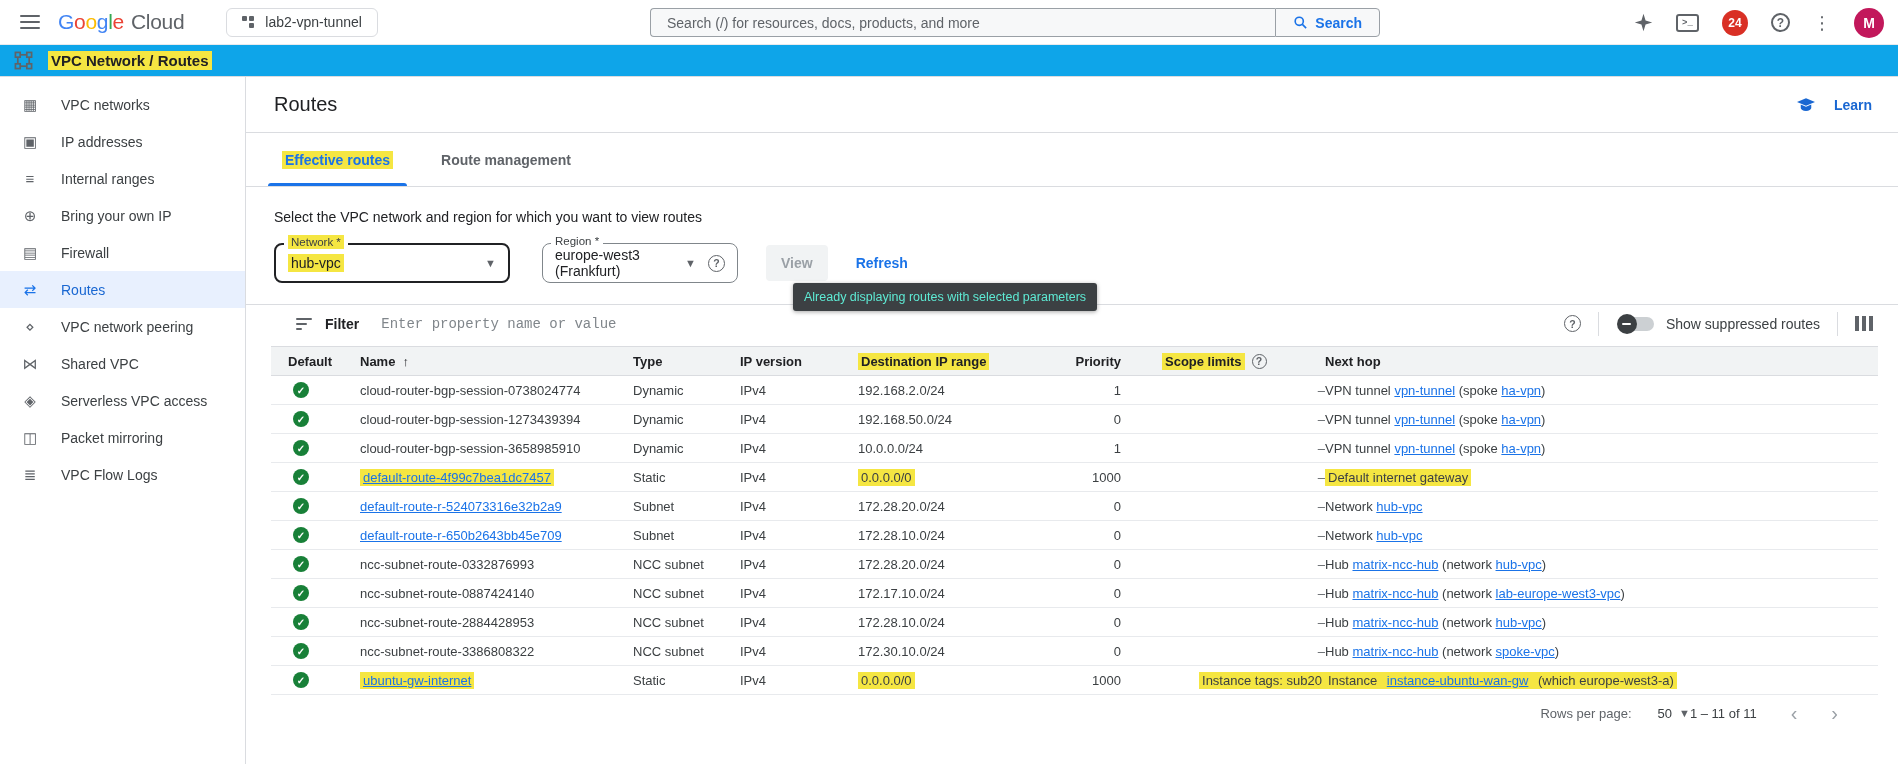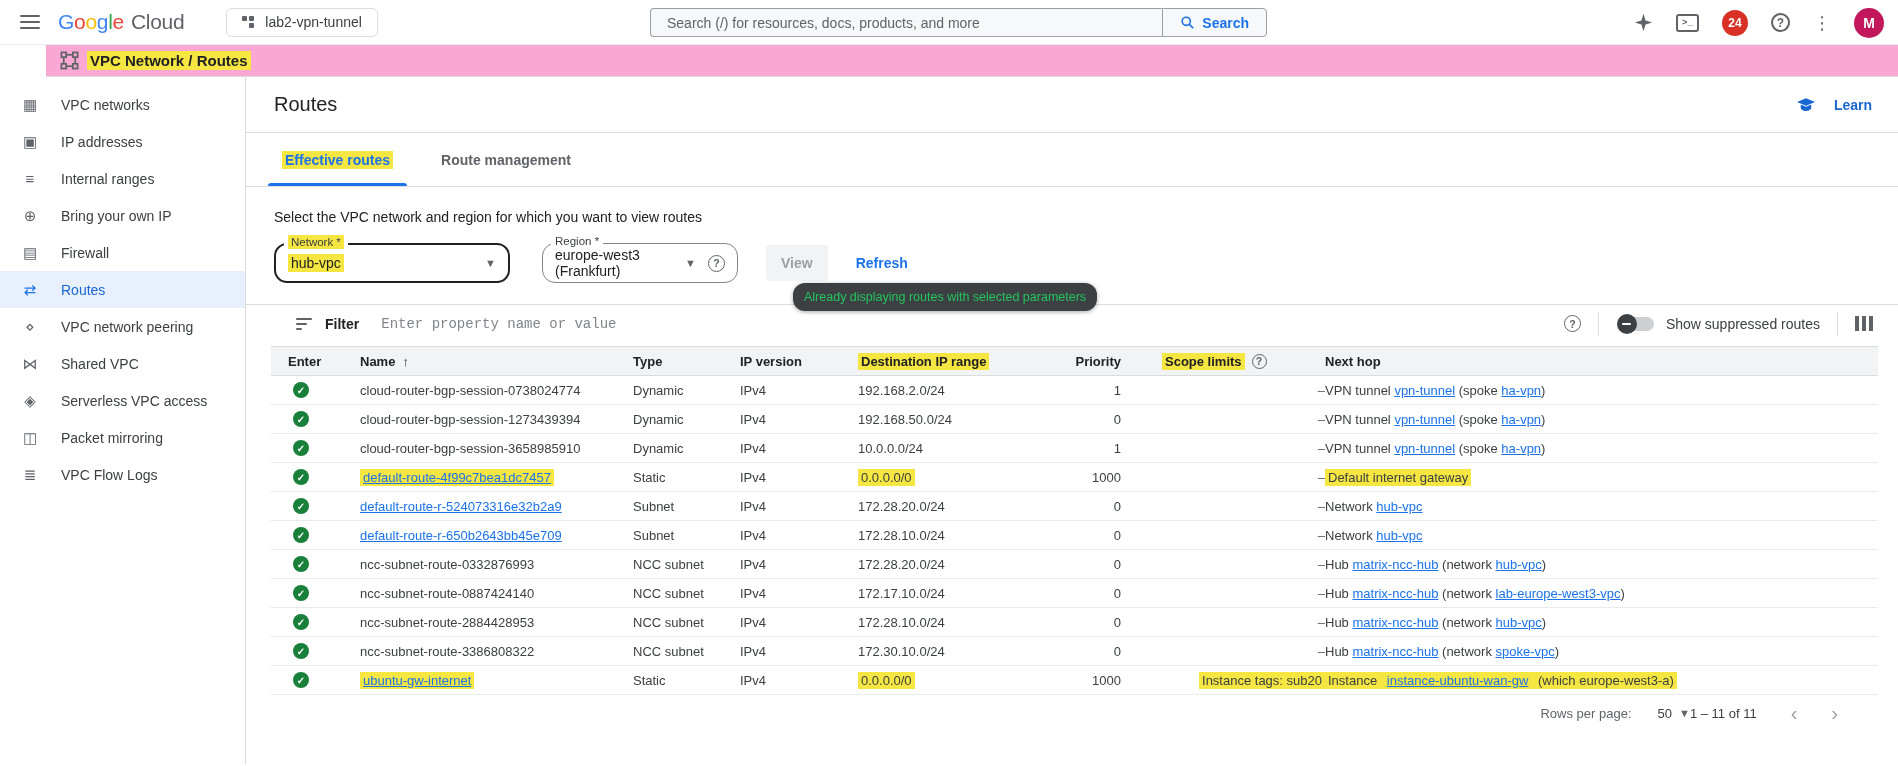--- a/index.html
+++ b/index.html
@@ -17,21 +17,21 @@
   .hamburger{ width:20px; height:14px; display:flex; flex-direction:column;
     justify-content:space-between; margin:0 18px 0 8px; cursor:pointer;}
   .hamburger i{ height:2px; background:#5f6368; border-radius:1px;}
   .logo{ font-size:21px; letter-spacing:-0.3px; display:flex; align-items:baseline; gap:7px; margin-right:42px;}
   .logo .cloud{ color:#5f6368; }
   .project-btn{ display:flex; align-items:center; gap:11px; border:1px solid #dadce0;
     border-radius:6px; height:29px; padding:0 15px; font-size:14px; color:#3c4043; cursor:pointer; background:#fff;}
   .project-icon{ display:grid; grid-template-columns:5px 5px; grid-template-rows:5px 5px; gap:2px;}
   .project-icon i{ background:#5f6368; border-radius:1px;}
   .project-icon i:nth-child(3){ background:transparent;}
-  .search-outer{ position:absolute; left:650px; top:8px; width:617px; height:29px; display:flex;justify-content:center;}
+  .search-outer{ position:absolute; left:650px; top:8px; width:730px; height:29px; display:flex;justify-content:center;}
   .search-input{ flex:1; border:1px solid #9aa0a6; border-right:none; border-radius:4px 0 0 4px;
     background:#f7f8f9; padding:0 16px; font-size:14px; color:#3c4043; outline:none;
     font-family:"Liberation Sans",sans-serif;}
   .search-input::placeholder{ color:#5f6368; }
   .search-btn{ border:1px solid #9aa0a6; border-radius:0 4px 4px 0; background:#f7f8f9;
     display:flex; align-items:center; gap:7px; padding:0 17px; color:#1a73e8;
     font-size:14px; font-weight:bold; cursor:pointer;}
   .top-icons{ position:absolute; right:14px; top:0; height:45px; display:flex; align-items:center; gap:23px;}
   .ticon{ color:#5f6368; cursor:pointer; display:flex; align-items:center; justify-content:center;}
   .shell-icon{ width:23px; height:18px; border:2px solid #5f6368; border-radius:3px;
@@ -39,22 +39,22 @@
     display:flex; align-items:center; justify-content:center;}
   .badge{ width:26px; height:26px; border-radius:50%; background:#d93025; color:#fff;
     font-size:12px; font-weight:bold; display:flex; align-items:center; justify-content:center; cursor:pointer;}
   .qcircle{ width:19px; height:19px; border:2px solid #5f6368; border-radius:50%;
     color:#5f6368; font-size:12px; font-weight:bold; display:flex; align-items:center; justify-content:center;}
   .dots{ font-size:18px; color:#5f6368; line-height:1;}
   .avatar{ width:30px; height:30px; border-radius:50%; background:#c2185b; color:#fff;
     font-size:14px; font-weight:bold; display:flex; align-items:center; justify-content:center; cursor:pointer;}
 
   
-  .crumbbar{ height:32px; display:flex; align-items:center; gap:8px; padding-left:14px;
-    border-bottom:1px solid #dadce0; background:#f9a8d4;margin-left:46px;}
+  .crumbbar{ height:32px; display:flex; align-items:center; gap:15px; padding-left:14px;
+    border-bottom:1px solid #dadce0; background:#0ea5e9;}
   .crumb-text{ font-size:15px; font-weight:bold; color:#202124;}
 
   
   .app{ display:flex; height:687px;}
   .sidebar{ width:246px; border-right:1px solid #dadce0; padding-top:9px; flex:none;}
   .side-item{ height:37px; display:flex; align-items:center; gap:21px; padding-left:20px;
     font-size:14px; color:#3c4043; cursor:pointer;}
   .side-item .sicon{ width:20px; text-align:center; color:#5f6368; font-size:15px;}
   .side-item.selected{ background:#e8f0fe; color:#1967d2;}
   .side-item.selected .sicon{ color:#1a73e8;}
@@ -69,37 +69,37 @@
   .tabs{ display:flex; border-bottom:1px solid #dadce0; height:54px; padding-left:12px;}
   .tab{ padding:0 24px; display:flex; align-items:center; font-size:14px; font-weight:bold;
     color:#5f6368; position:relative; cursor:pointer;}
   .tab.active{ color:#1a73e8;}
   .tab.active::after{ content:""; position:absolute; left:10px; right:10px; bottom:0;
     height:3px; background:#1a73e8; border-radius:3px 3px 0 0;}
 
   .instruction{ margin:22px 0 0 28px; font-size:14px; color:#202124;}
 
   .fields-row{ margin:17px 0 0 28px; display:flex; align-items:center; height:42px;}
-  .field{ position:relative; height:40px; border-radius:13px; display:flex; align-items:center;
+  .field{ position:relative; height:40px; border-radius:8px; display:flex; align-items:center;
     padding:8px 12px; font-size:14px; color:#202124; background:#fff; cursor:pointer;}
   .field-network{ width:236px; border:2px solid #202124;}
   .field-region{ width:196px; border:1px solid #80868b; margin-left:32px;}
   .field-label{ position:absolute; top:-9px; left:8px; font-size:11.5px; background:#fff;
     padding:0 4px; color:#3c4043; white-space:nowrap;}
   .caret{ margin-left:auto; color:#5f6368; font-size:11px;}
   .help-sm{ width:17px; height:17px; border:1.6px solid #5f6368; border-radius:50%;
     color:#5f6368; font-size:10.5px; font-weight:bold; display:flex; align-items:center;
     justify-content:center; flex:none;}
   .field-region .help-sm{ margin-left:12px;}
   .view-btn{ margin-left:28px; background:#f1f3f4; color:#9aa0a6; font-size:14px; font-weight:bold;
     border:none; border-radius:4px; padding:10px 15px; font-family:"Liberation Sans",sans-serif;}
   .refresh{ margin-left:28px; color:#1a73e8; font-size:14px; font-weight:bold; cursor:pointer;}
 
-  .tooltip{ position:absolute; left:547px; top:206px; background:#3c4043; color:#22c55e;
-    font-size:12.5px; padding:7px 11px; border-radius:12px; white-space:nowrap;
+  .tooltip{ position:absolute; left:547px; top:206px; background:#3c4043; color:#5eead4;
+    font-size:12.5px; padding:7px 11px; border-radius:3px; white-space:nowrap;
     box-shadow:0 1px 4px rgba(0,0,0,.35); z-index:6;}
 
   .filter-row{ margin-top:20px; border-top:1px solid #dadce0; height:38px; display:flex;
     align-items:center; padding:0 25px 0 50px;}
   .filter-glyph{ width:16px; display:flex; flex-direction:column; gap:3px; margin-right:13px;}
   .filter-glyph i{ height:2px; background:#5f6368; border-radius:1px;}
   .filter-glyph i:nth-child(1){ width:16px;} .filter-glyph i:nth-child(2){ width:11px;}
   .filter-glyph i:nth-child(3){ width:6px;}
   .filter-label{ font-size:14px; font-weight:bold; color:#202124; margin-right:20px;}
   .filter-input{ flex:1; border:none; outline:none; font-size:14px; color:#3c4043;
@@ -312,21 +312,21 @@
           <i></i>
           <i></i>
           <i></i>
         </span>
     </div>
 
     <div class="table">
       <div class="thead" id="thead">
           <div class="c-status">
             <span class="th-wrap">
-              <span>Enter</span>
+              <span>Default</span>
             </span>
           </div>
           <div class="c-name">
             <span class="th-wrap">
               <span>Name</span>
               <span class="sort-arrow">↑</span>
             </span>
           </div>
           <div class="c-type">
             <span class="th-wrap">

